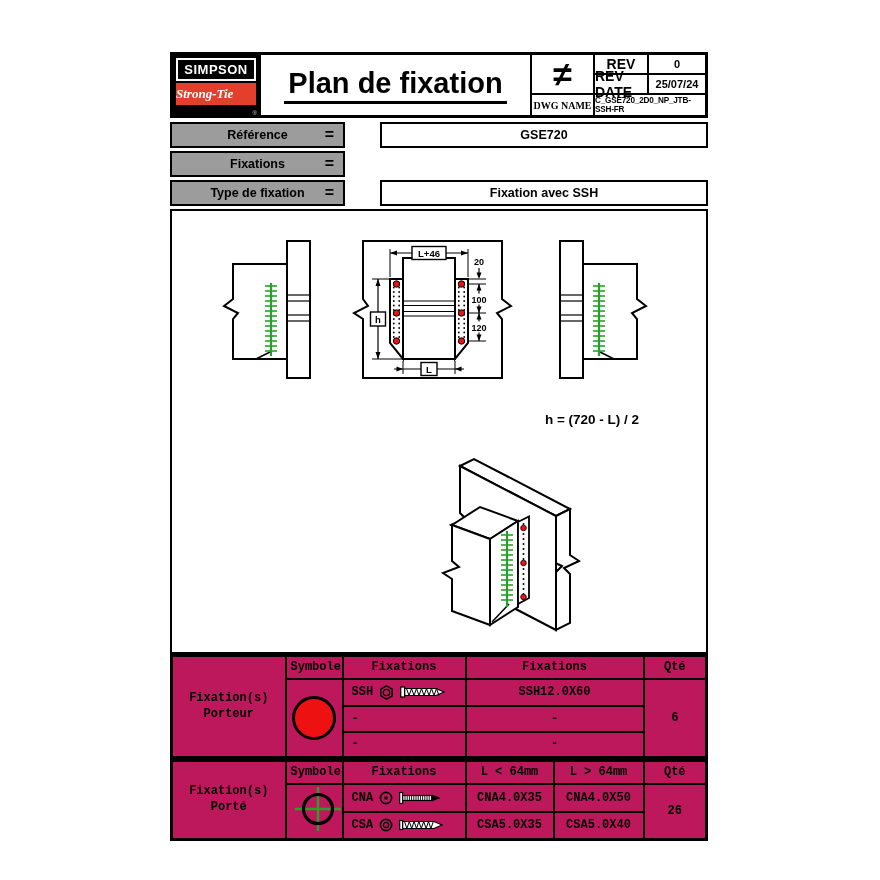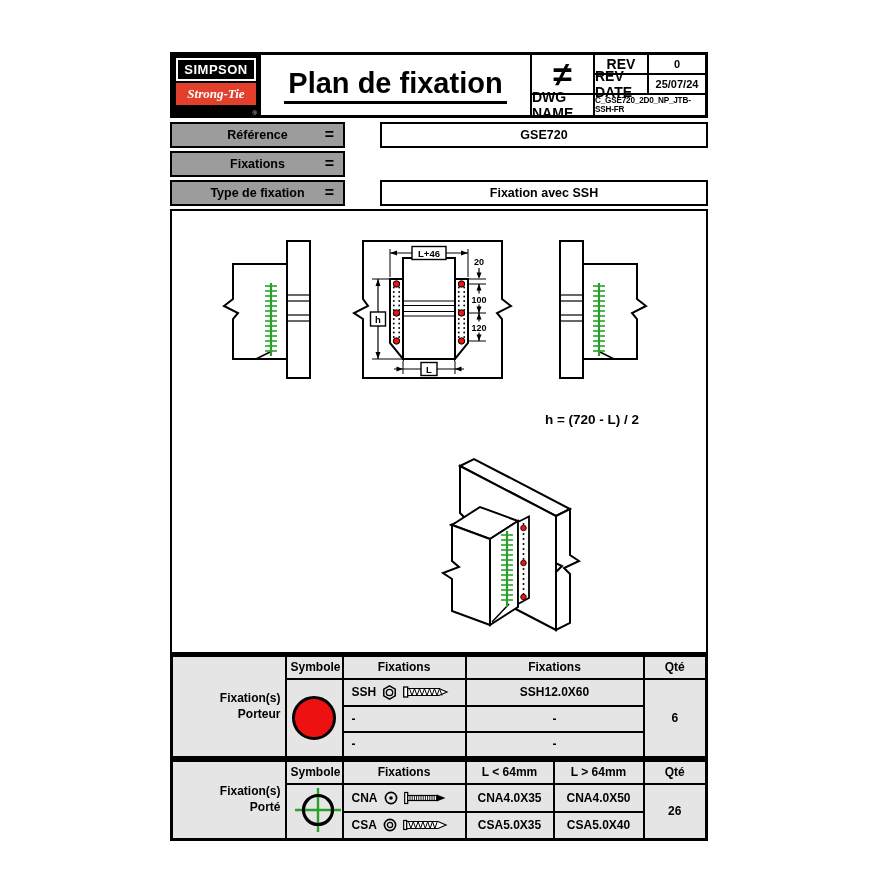--- a/index.html
+++ b/index.html
@@ -3,50 +3,50 @@
 <meta charset="utf-8">
 <style>
   html,body{margin:0;padding:0;background:#fff;}
   body{width:880px;height:880px;position:relative;font-family:"Liberation Sans",sans-serif;}
   .sheet{position:absolute;left:170px;top:52px;width:538px;}
 
   
   .hdrblock{display:flex;border:3px solid #000;height:60px;background:#fff;}
   .logocell{width:88px;background:#000;position:relative;padding:3px;box-sizing:border-box;border-right:2px solid #000;}
   .simpson{border:2px solid #fff;color:#fff;font-weight:bold;font-size:13px;text-align:center;padding:2px 2px;letter-spacing:.5px;}
-  .strongtie{background:#e2402c;color:#fff;font-family:"Liberation Serif",serif;font-style:italic;font-weight:bold;font-size:13px;text-align:center;margin-top:2px;padding:3px 0;}
+  .strongtie{background:#e2402c;color:#fff;font-family:"Liberation Serif",serif;font-style:italic;font-weight:bold;font-size:13px;text-align:left;margin-top:2px;padding:3px 0;}
   .regmark{position:absolute;right:2px;bottom:-1px;font-size:6px;color:#ddd;}
   .titlecell{flex:1;display:flex;align-items:center;justify-content:center;border-right:2px solid #000;}
   .title{font-size:29px;font-weight:bold;border-bottom:3px solid #000;padding:0 4px 1px 4px;}
   .revblock{width:173px;display:grid;grid-template-columns:61px 54px 1fr;grid-template-rows:20px 20px 20px;}
   .revblock div{border-left:2px solid #000;border-bottom:2px solid #000;display:flex;align-items:center;justify-content:center;font-weight:bold;box-sizing:border-box;}
   .neq{grid-row:1/3;font-size:34px;line-height:1;border-left:none !important;}
   .rv-lab{font-size:14px;}
   .rv-val{font-size:11px;}
-  .dwg-lab{font-size:14px;border-bottom:none !important;border-left:none !important;}
+  .dwg-lab{font-size:10px;border-bottom:none !important;border-left:none !important;font-family:Liberation Serif, serif;}
   .dwg-val{grid-column:2/4;font-size:8.2px;letter-spacing:-.2px;border-bottom:none !important;}
 
   
   .ref-row{display:flex;height:26px;margin-top:3px;gap:32px;}
   .ref-row.first{margin-top:4px;}
   .ref-label{width:171px;background:#9c9c9c;border:2px solid #000;position:relative;display:flex;align-items:center;justify-content:center;font-weight:bold;font-size:12.5px;}
   .ref-eq{position:absolute;right:9px;font-size:16px;font-weight:bold;}
   .ref-vals{flex:1;display:flex;margin-left:3px;}
   .ref-val{flex:1;border:2px solid #000;display:flex;align-items:center;justify-content:center;font-weight:bold;font-size:12.5px;background:#fff;}
 
   
   .drawbox{margin-top:3px;border:2px solid #000;height:441px;background:#fff;}
   .drawbox svg{display:block;}
   .dim{font-family:"Liberation Sans",sans-serif;font-weight:bold;}
 
   
   table.legend{border-collapse:collapse;width:538px;table-layout:fixed;border:3px solid #000;}
-  table.legend td{border:2.5px solid #000;font-weight:bold;font-size:12px;padding:0 4px;box-sizing:border-box;background:#e5e5e5;}
+  table.legend td{border:2.5px solid #000;font-weight:bold;font-size:12px;padding:0 4px;box-sizing:border-box;background:#be185d;font-family:Liberation Mono, monospace;}
   td.gray{background:#9c9c9c;text-align:center;}
-  td.rowlabel{background:#9c9c9c;text-align:right;font-size:12px;line-height:1.3;}
+  td.rowlabel{background:#9c9c9c;text-align:center;font-size:12px;line-height:1.3;}
   td.sym{text-align:center;vertical-align:middle;}
   td.ctr{text-align:center;}
   td.namecell{vertical-align:middle;}
   .namewrap{display:flex;align-items:center;gap:6px;padding-left:4px;}
   .redcircle{width:38px;height:38px;border-radius:50%;background:#ee1111;border:3px solid #000;margin:0 auto;}
   .qtycell{text-align:center;font-size:14px;}
 </style>
 </head>
 <body>
 

